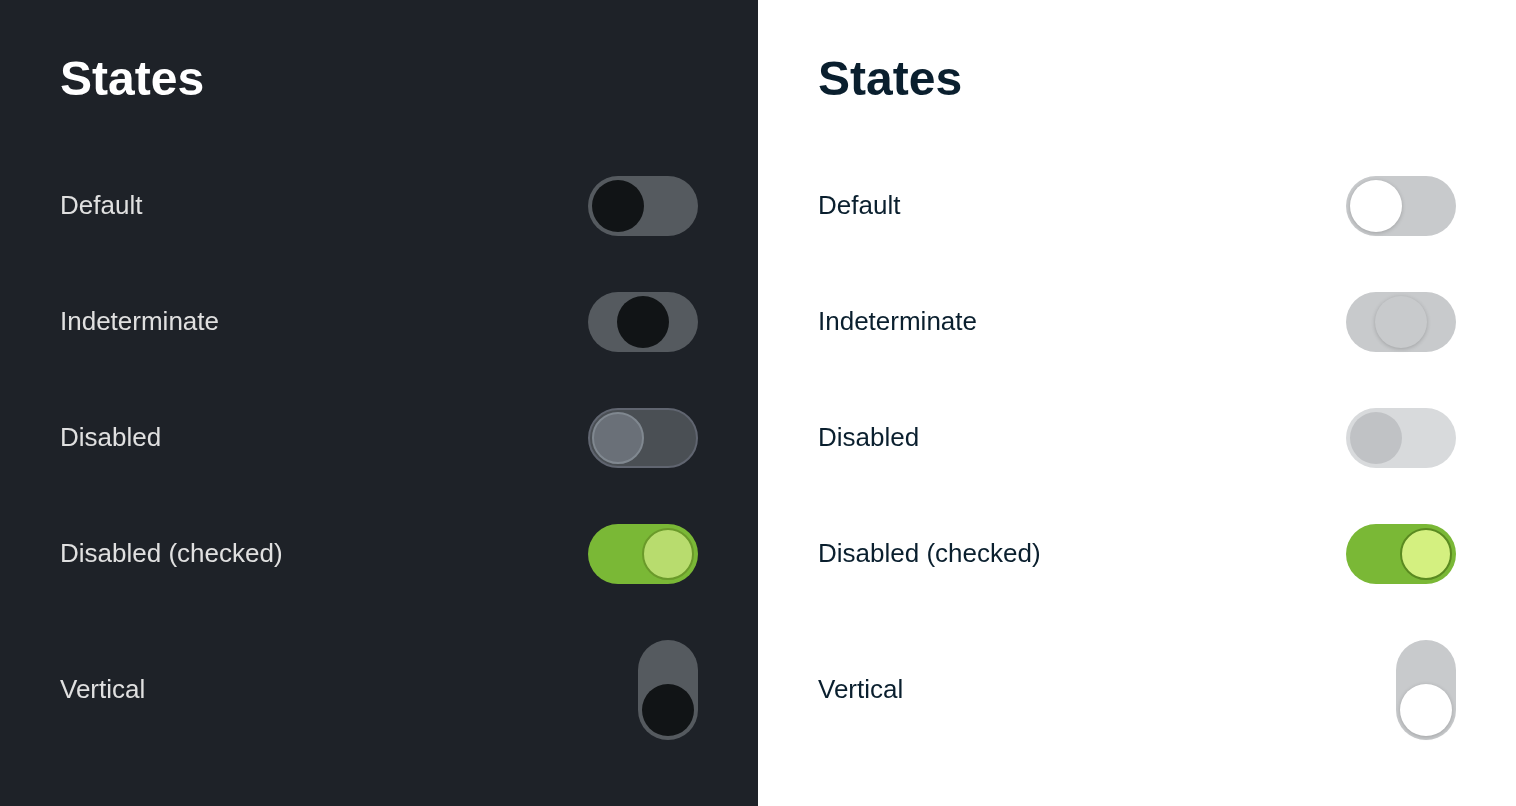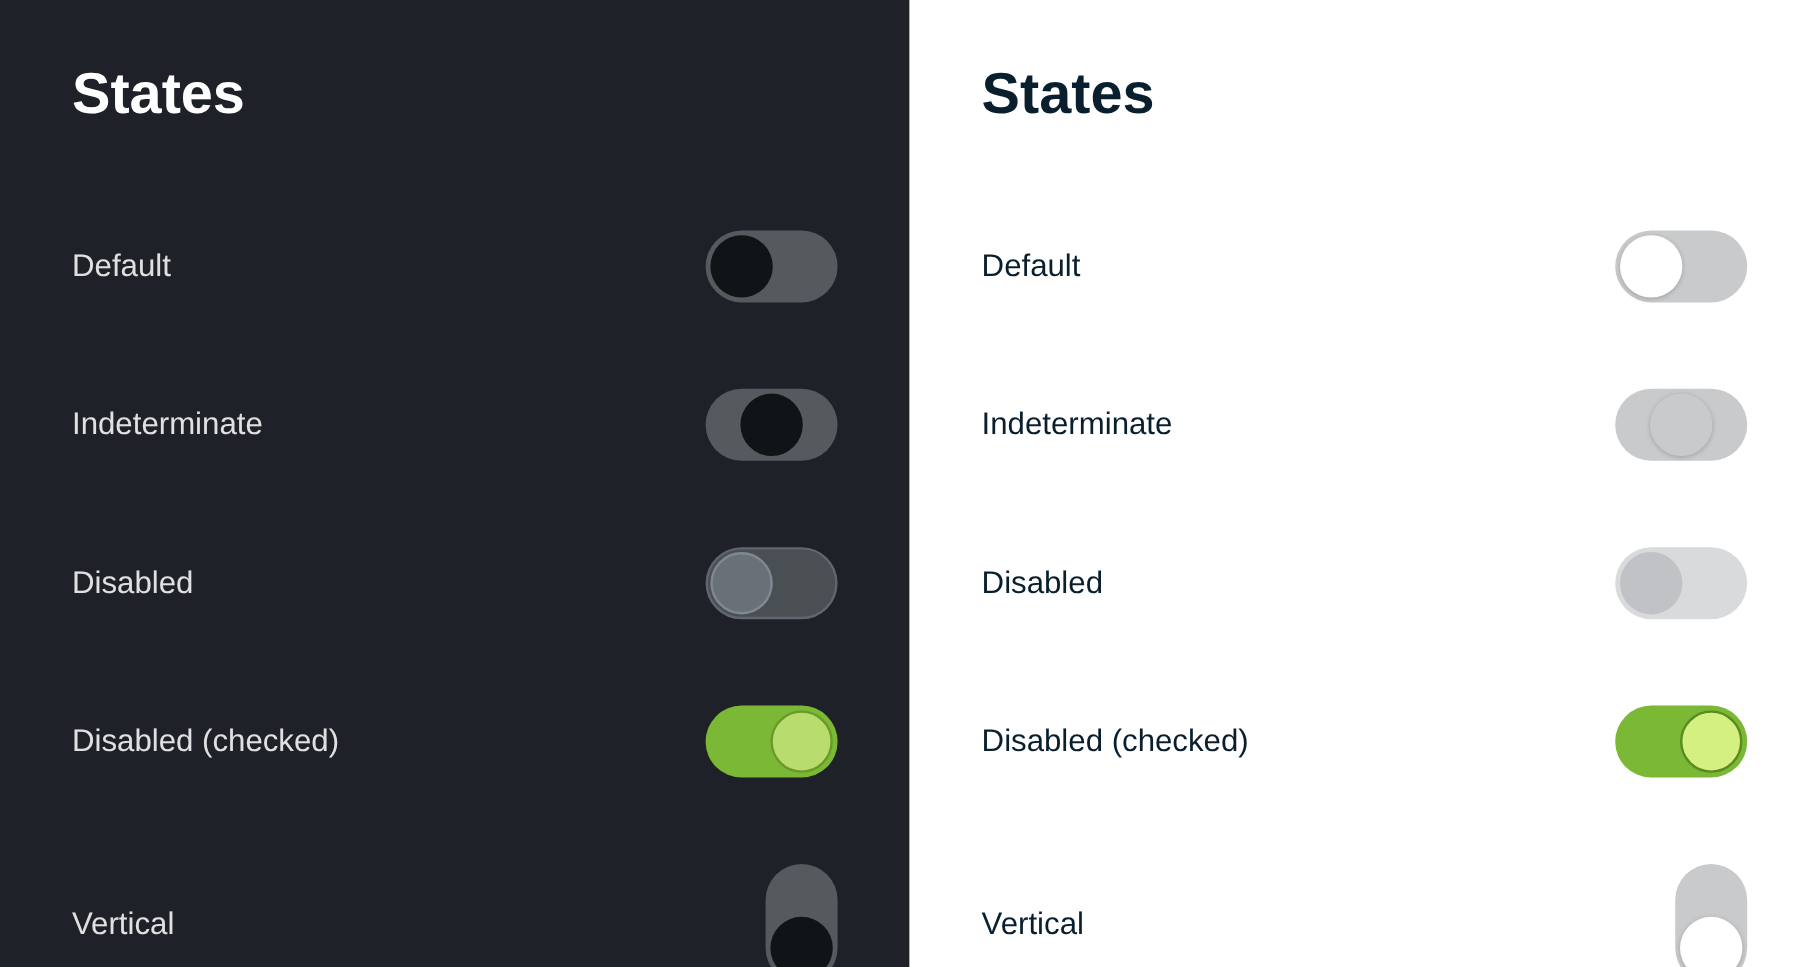--- a/index.html
+++ b/index.html
@@ -9,21 +9,21 @@
       height: 806px;
       font-family: -apple-system, BlinkMacSystemFont, 'Segoe UI', sans-serif;
       overflow: hidden;
     }
 
     .panel {
       flex: 1;
       padding: 50px 60px;
       display: flex;
       flex-direction: column;
-      gap: 16px;
+      gap: 0;
     }
 
     .panel-dark {
       background-color: #1e2228;
       color: #ffffff;
     }
 
     .panel-light {
       background-color: #ffffff;
       color: #0a1f2e;

